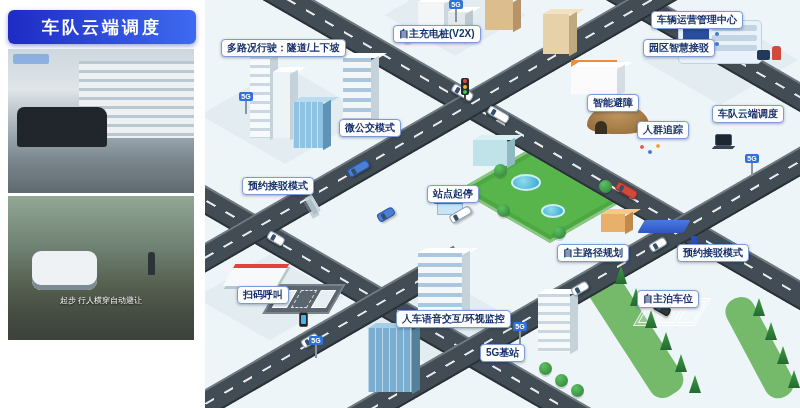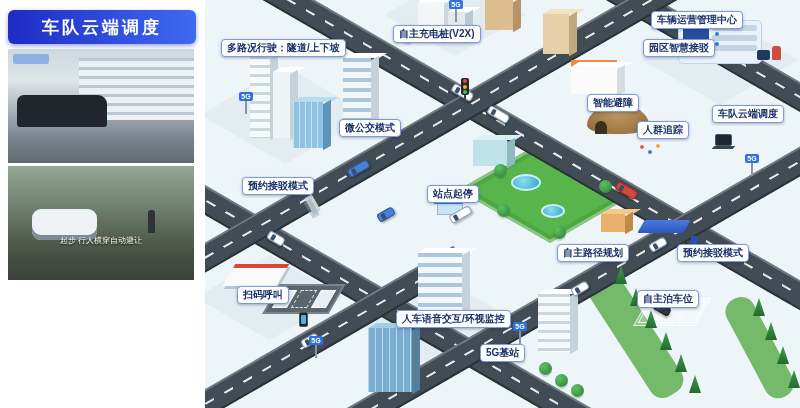--- a/index.html
+++ b/index.html
@@ -7,21 +7,21 @@
     font-family:"Liberation Sans","DejaVu Sans",sans-serif}
   .stage{position:relative;width:800px;height:408px;background:#fff}
 
   
   .left{position:absolute;left:0;top:0;width:204px;height:408px;background:#fff}
   .banner{margin:10px 8px 5px;height:34px;border-radius:6px;
     background:linear-gradient(90deg,#1e2bc4,#3e6af0);
     color:#fff;font-size:17px;font-weight:bold;letter-spacing:3px;
     display:flex;align-items:center;justify-content:center;
     box-shadow:0 2px 5px rgba(30,50,180,.45)}
-  .photo{position:relative;width:186px;height:114px;margin:3px 8px;overflow:hidden;background:#666}
+  .photo{position:relative;width:186px;height:144px;margin:3px 8px;overflow:hidden;background:#666}
   .p1{background:linear-gradient(180deg,#cdd8de 0%,#dfe5e8 28%,#9fabb2 58%,#79858c 78%,#5f6a70 100%)}
   .p1::before{content:"";position:absolute;right:0;top:8%;width:62%;height:54%;background:#eef1f2;
     background-image:repeating-linear-gradient(180deg,rgba(120,150,170,.45) 0 3px,transparent 3px 9px)}
   .p1::after{content:"";position:absolute;left:5%;top:40%;width:48%;height:28%;background:#20262b;border-radius:7px 9px 3px 3px}
   .wm{position:absolute;left:5px;top:5px;width:36px;height:10px;background:rgba(80,140,225,.55);border-radius:2px;z-index:2}
   .p2{background:linear-gradient(180deg,#93a795 0%,#6f8273 35%,#55604f 62%,#454c41 82%,#3c423a 100%)}
   .p2::before{content:"";position:absolute;left:13%;top:38%;width:35%;height:27%;background:#eef2f4;border-radius:9px;
     box-shadow:inset 0 -5px 0 #7c8a94}
   .p2::after{content:"";position:absolute;right:21%;top:39%;width:7px;height:23px;background:#2e3338;border-radius:3px 3px 1px 1px}
   .p3{background:linear-gradient(180deg,#aebabc 0%,#8d989b 16%,#626d70 30%,#30383a 48%,#0a0c0c 64%,#000 100%)}

